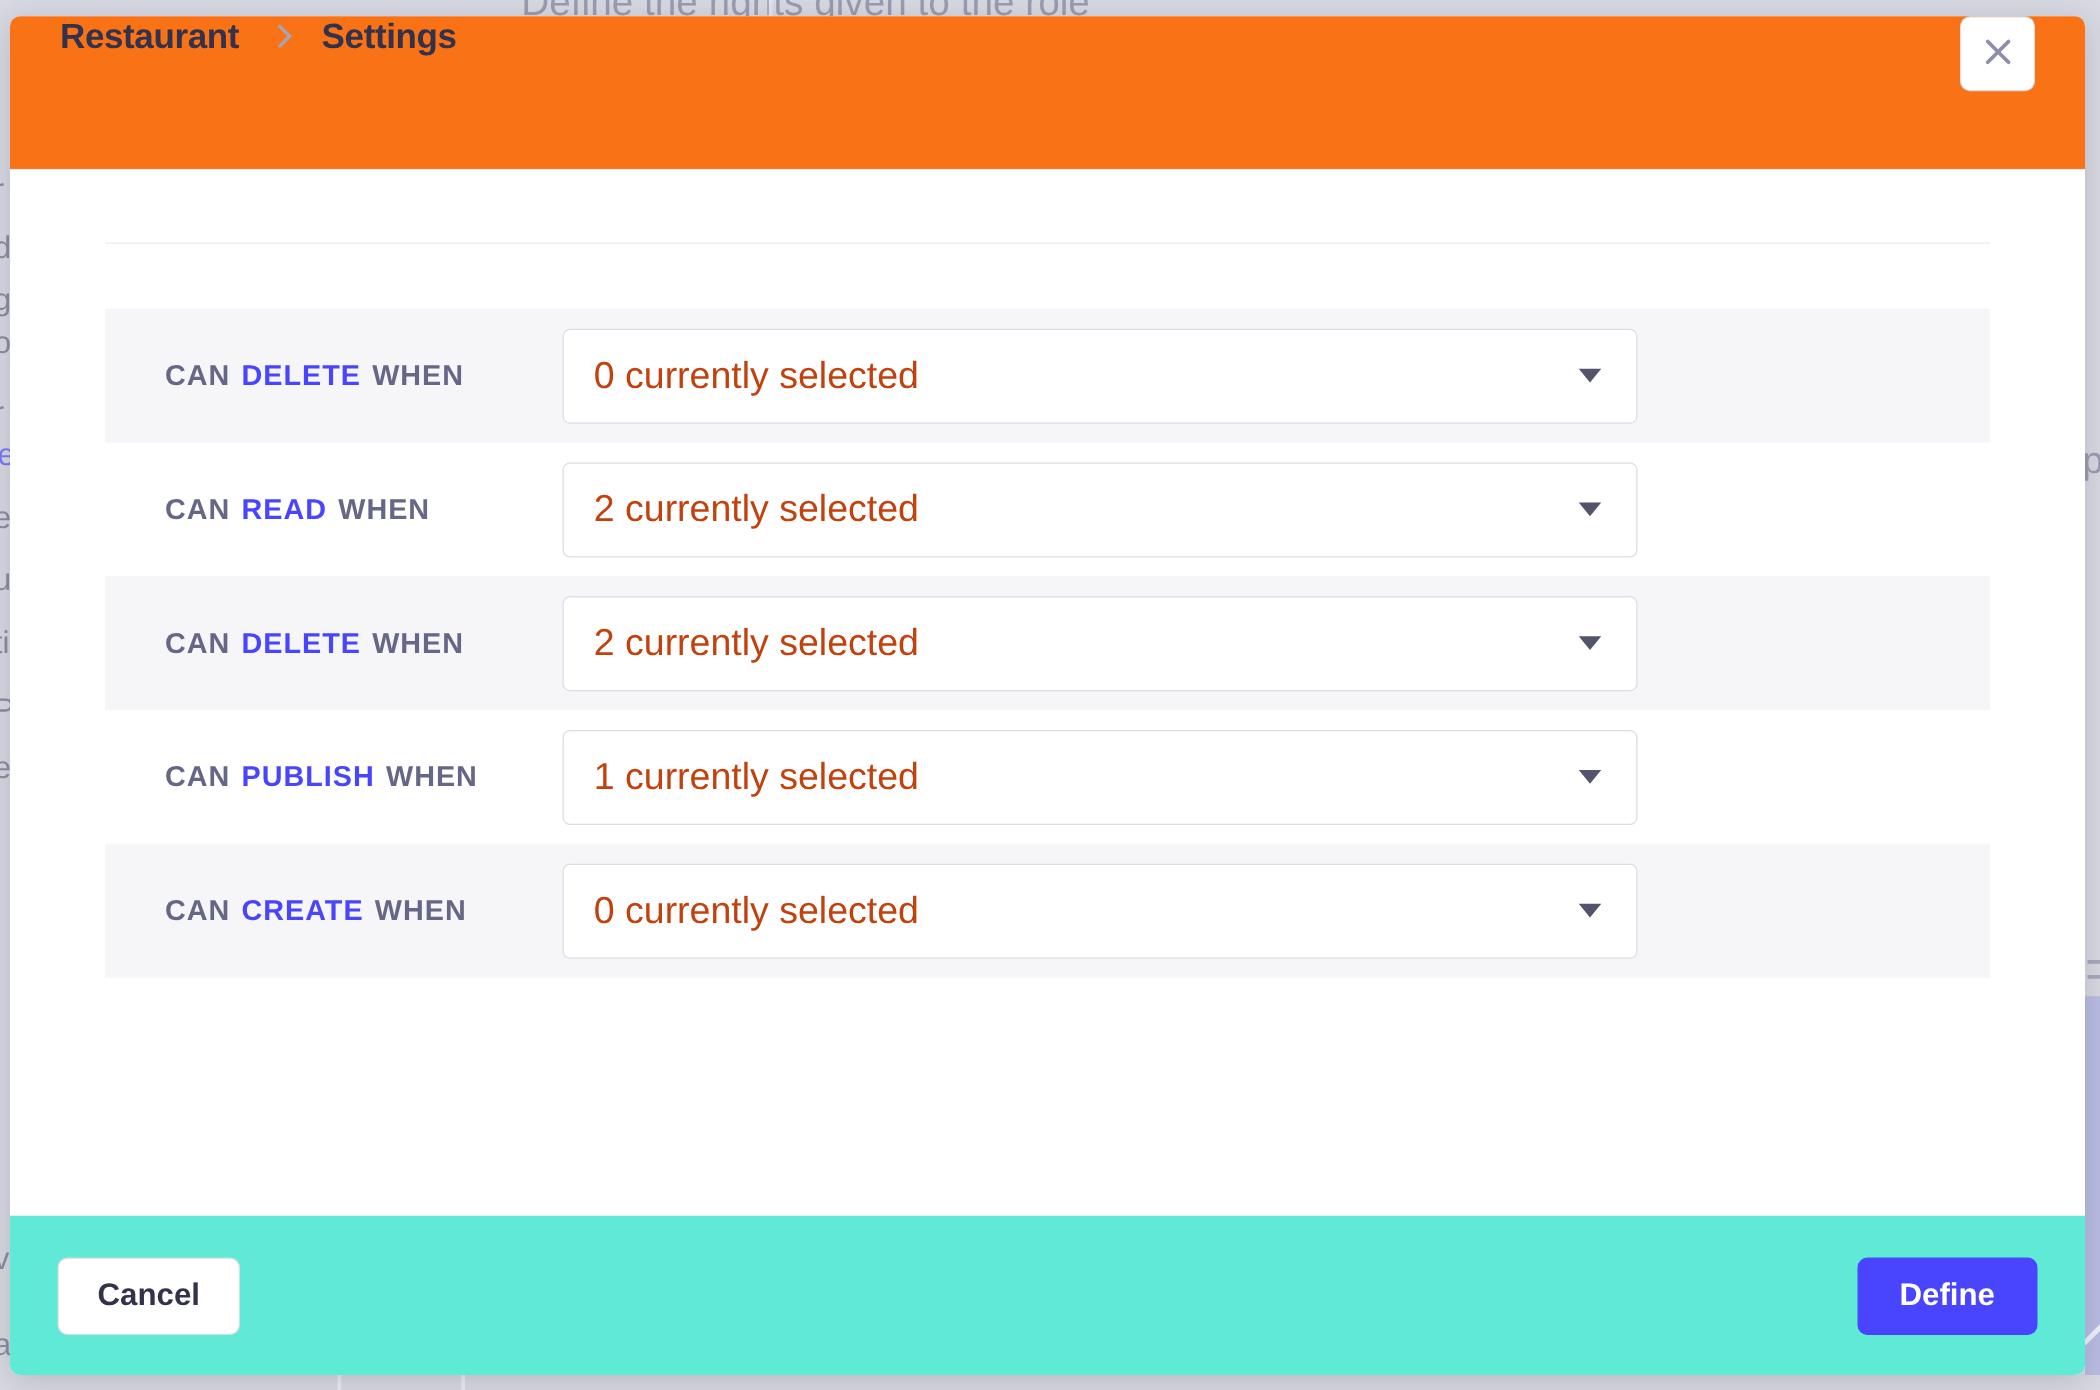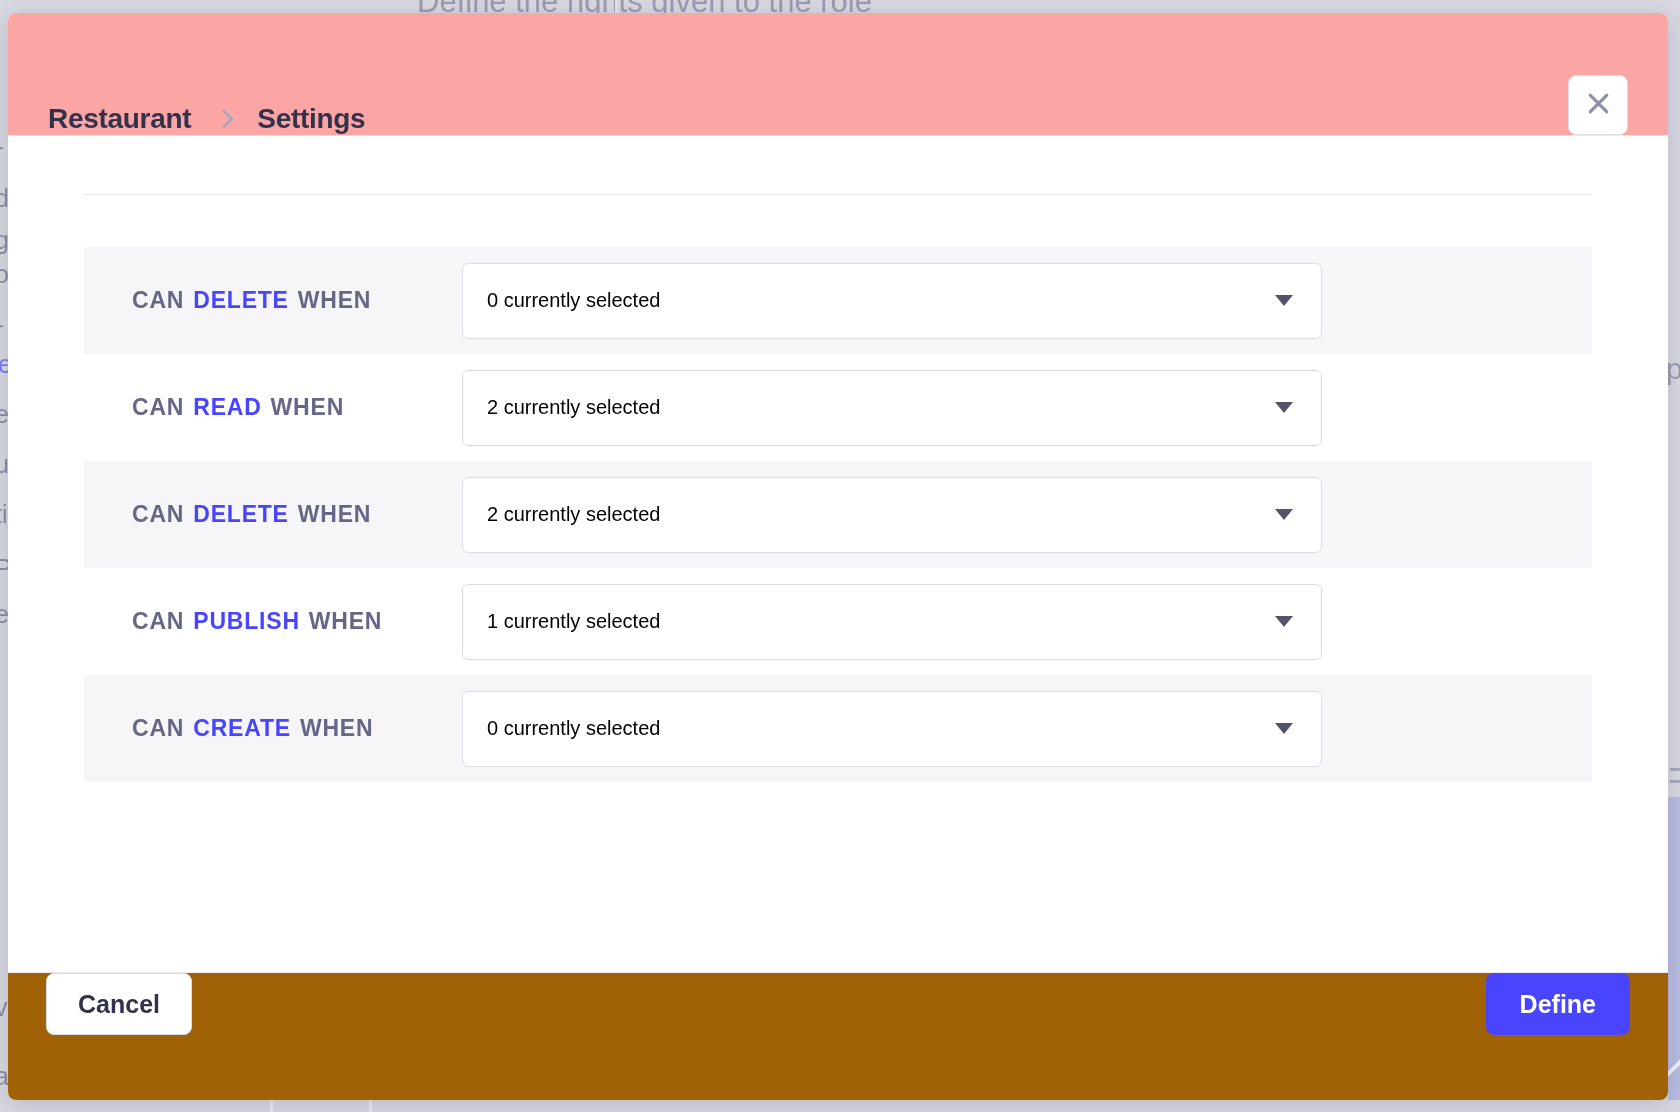--- a/index.html
+++ b/index.html
@@ -29,23 +29,23 @@
   .bottom-strip-line{position:absolute;top:1100px;width:3px;height:12px;background:#ebebf2;}
   
   .modal{
     position:absolute;left:8px;top:13px;width:1660px;height:1087px;
     background:#ffffff;border-radius:8px;
     box-shadow:0 4px 24px rgba(33,33,52,.18);
     z-index:2;
   }
   .modal-header{
     height:123px;box-sizing:border-box;
-    background:#fca5a5;border-bottom:1px solid #eaeaef;
+    background:#f97316;border-bottom:1px solid #eaeaef;
     border-radius:8px 8px 0 0;
-    display:flex;align-items:flex-end;justify-content:space-between;
+    display:flex;align-items:flex-start;justify-content:space-between;
     padding:0 40px;
   }
   .breadcrumb{display:flex;align-items:center;gap:24px;}
   .crumb{font-size:28px;font-weight:bold;color:#32324d;letter-spacing:-.3px;}
   .chevron-right{
     width:11px;height:11px;margin:0 2px;
     border-top:3px solid #a5a5ba;border-right:3px solid #a5a5ba;
     transform:rotate(45deg);border-radius:1px;
   }
   .close-button{
@@ -55,45 +55,45 @@
     cursor:pointer;padding:0;
   }
   
   .modal-body{padding:0 76px;}
   .modal-title{
     margin:0;padding-top:72px;
     font-size:30px;font-weight:bold;color:#32324d;letter-spacing:-.2px;
   }
   .divider{height:1px;background:#eaeaef;margin-top:58px;}
   .rows{margin-top:52px;}
-  .row{display:flex;align-items:center;height:107px;gap:12px;}
+  .row{display:flex;align-items:center;height:107px;}
   .row:nth-child(odd){background:#f6f6f9;}
   .row-label{
     width:366px;box-sizing:border-box;padding-left:48px;
     display:flex;gap:9px;
     font-size:23px;font-weight:bold;letter-spacing:.8px;color:#666687;
   }
   .row-label .action{color:#4945ff;}
   .select{
     width:860px;height:76px;box-sizing:border-box;
     background:#ffffff;border:1px solid #dcdce4;border-radius:6px;
     display:flex;align-items:center;justify-content:space-between;
     padding:0 28px 0 24px;cursor:pointer;
   }
-  .select-value{font-size:20px;color:#000000;}
+  .select-value{font-size:30px;color:#c2410c;}
   .caret-down{
     width:0;height:0;
     border-left:9px solid transparent;border-right:9px solid transparent;
     border-top:11px solid #53536c;
   }
   
   .modal-footer{
     position:absolute;left:0;right:0;bottom:0;height:128px;box-sizing:border-box;
-    background:#a16207;border-top:1px solid #eaeaef;border-radius:0 0 8px 8px;
-    display:flex;justify-content:space-between;
+    background:#5eead4;border-top:1px solid #eaeaef;border-radius:0 0 8px 8px;
+    display:flex;align-items:center;justify-content:space-between;
     padding:0 38px;
   }
   .btn{
     height:62px;border-radius:8px;
     font-family:inherit;font-size:25px;font-weight:bold;
     display:flex;align-items:center;cursor:pointer;
   }
   .btn-cancel{background:#ffffff;border:1px solid #dcdce4;color:#32324d;padding:0 31px;}
   .btn-apply{background:#4945ff;border:1px solid #4945ff;color:#ffffff;padding:0 33px;}
 </style>

